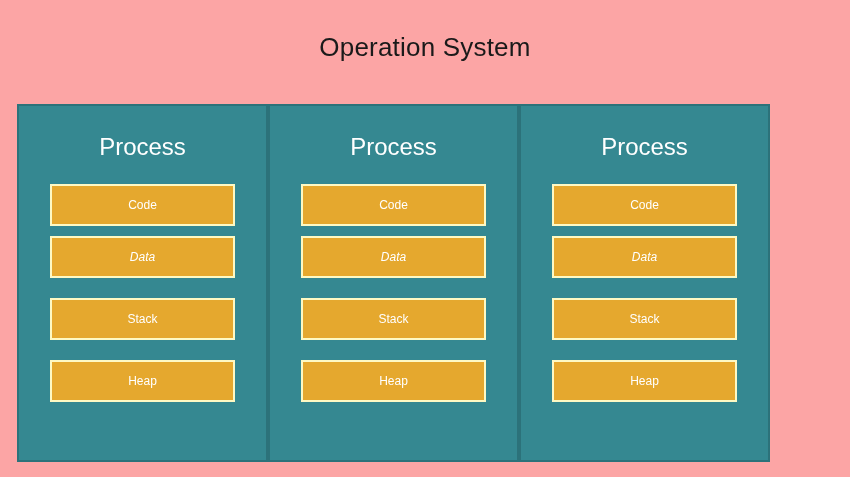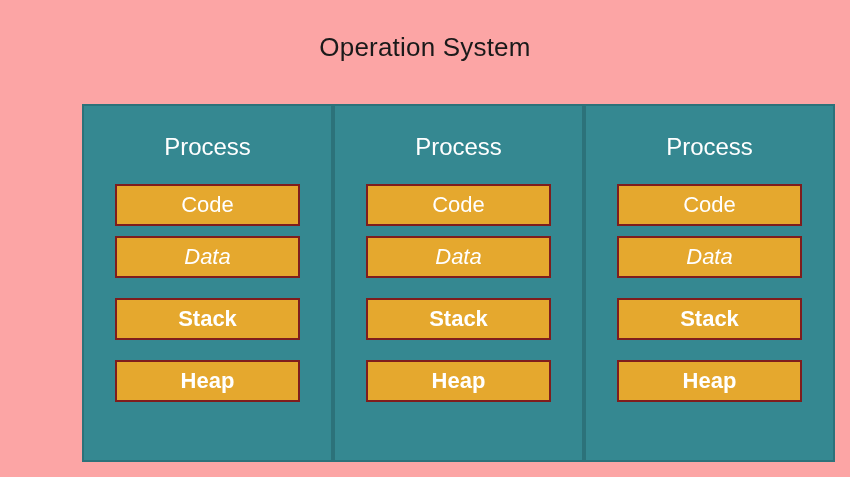--- a/index.html
+++ b/index.html
@@ -32,21 +32,21 @@
     letter-spacing: 0.2px;
     white-space: nowrap;
   }
   .process-row {
     position: absolute;
     top: 104px;
     left: 17px;
     width: 818px;
     height: 358px;
     display: flex;
-    justify-content: flex-end;
+    justify-content: flex-start;
     align-items: stretch;
   }
   .process-box {
     width: 251px;
     background: #358891;
     border: 2px solid #2c727a;
     box-sizing: border-box;
     display: flex;
     flex-direction: column;
     align-items: center;
@@ -64,35 +64,34 @@
   .segments {
     width: 100%;
     display: flex;
     flex-direction: column;
     align-items: center;
   }
   .segment {
     width: 185px;
     height: 42px;
     background: #e5a82e;
-    border: 2px solid #7f1d1d;
+    border: 2px solid #fef9c3;
     box-sizing: border-box;
     color: #ffffff;
-    font-size: 22px;
+    font-size: 12px;
     line-height: 38px;
     text-align: center;
     white-space: nowrap;
   }
   .segment.gap-small {
     margin-top: 10px;
     font-style: italic;
   }
   .segment.gap-large {
     margin-top: 20px;
-    font-weight: bold;
   }
 </style>
 </head>
 <body>
 
 <div class="canvas">
 
   <div class="diagram-title">Operation System</div>
 
   <div class="process-row">

